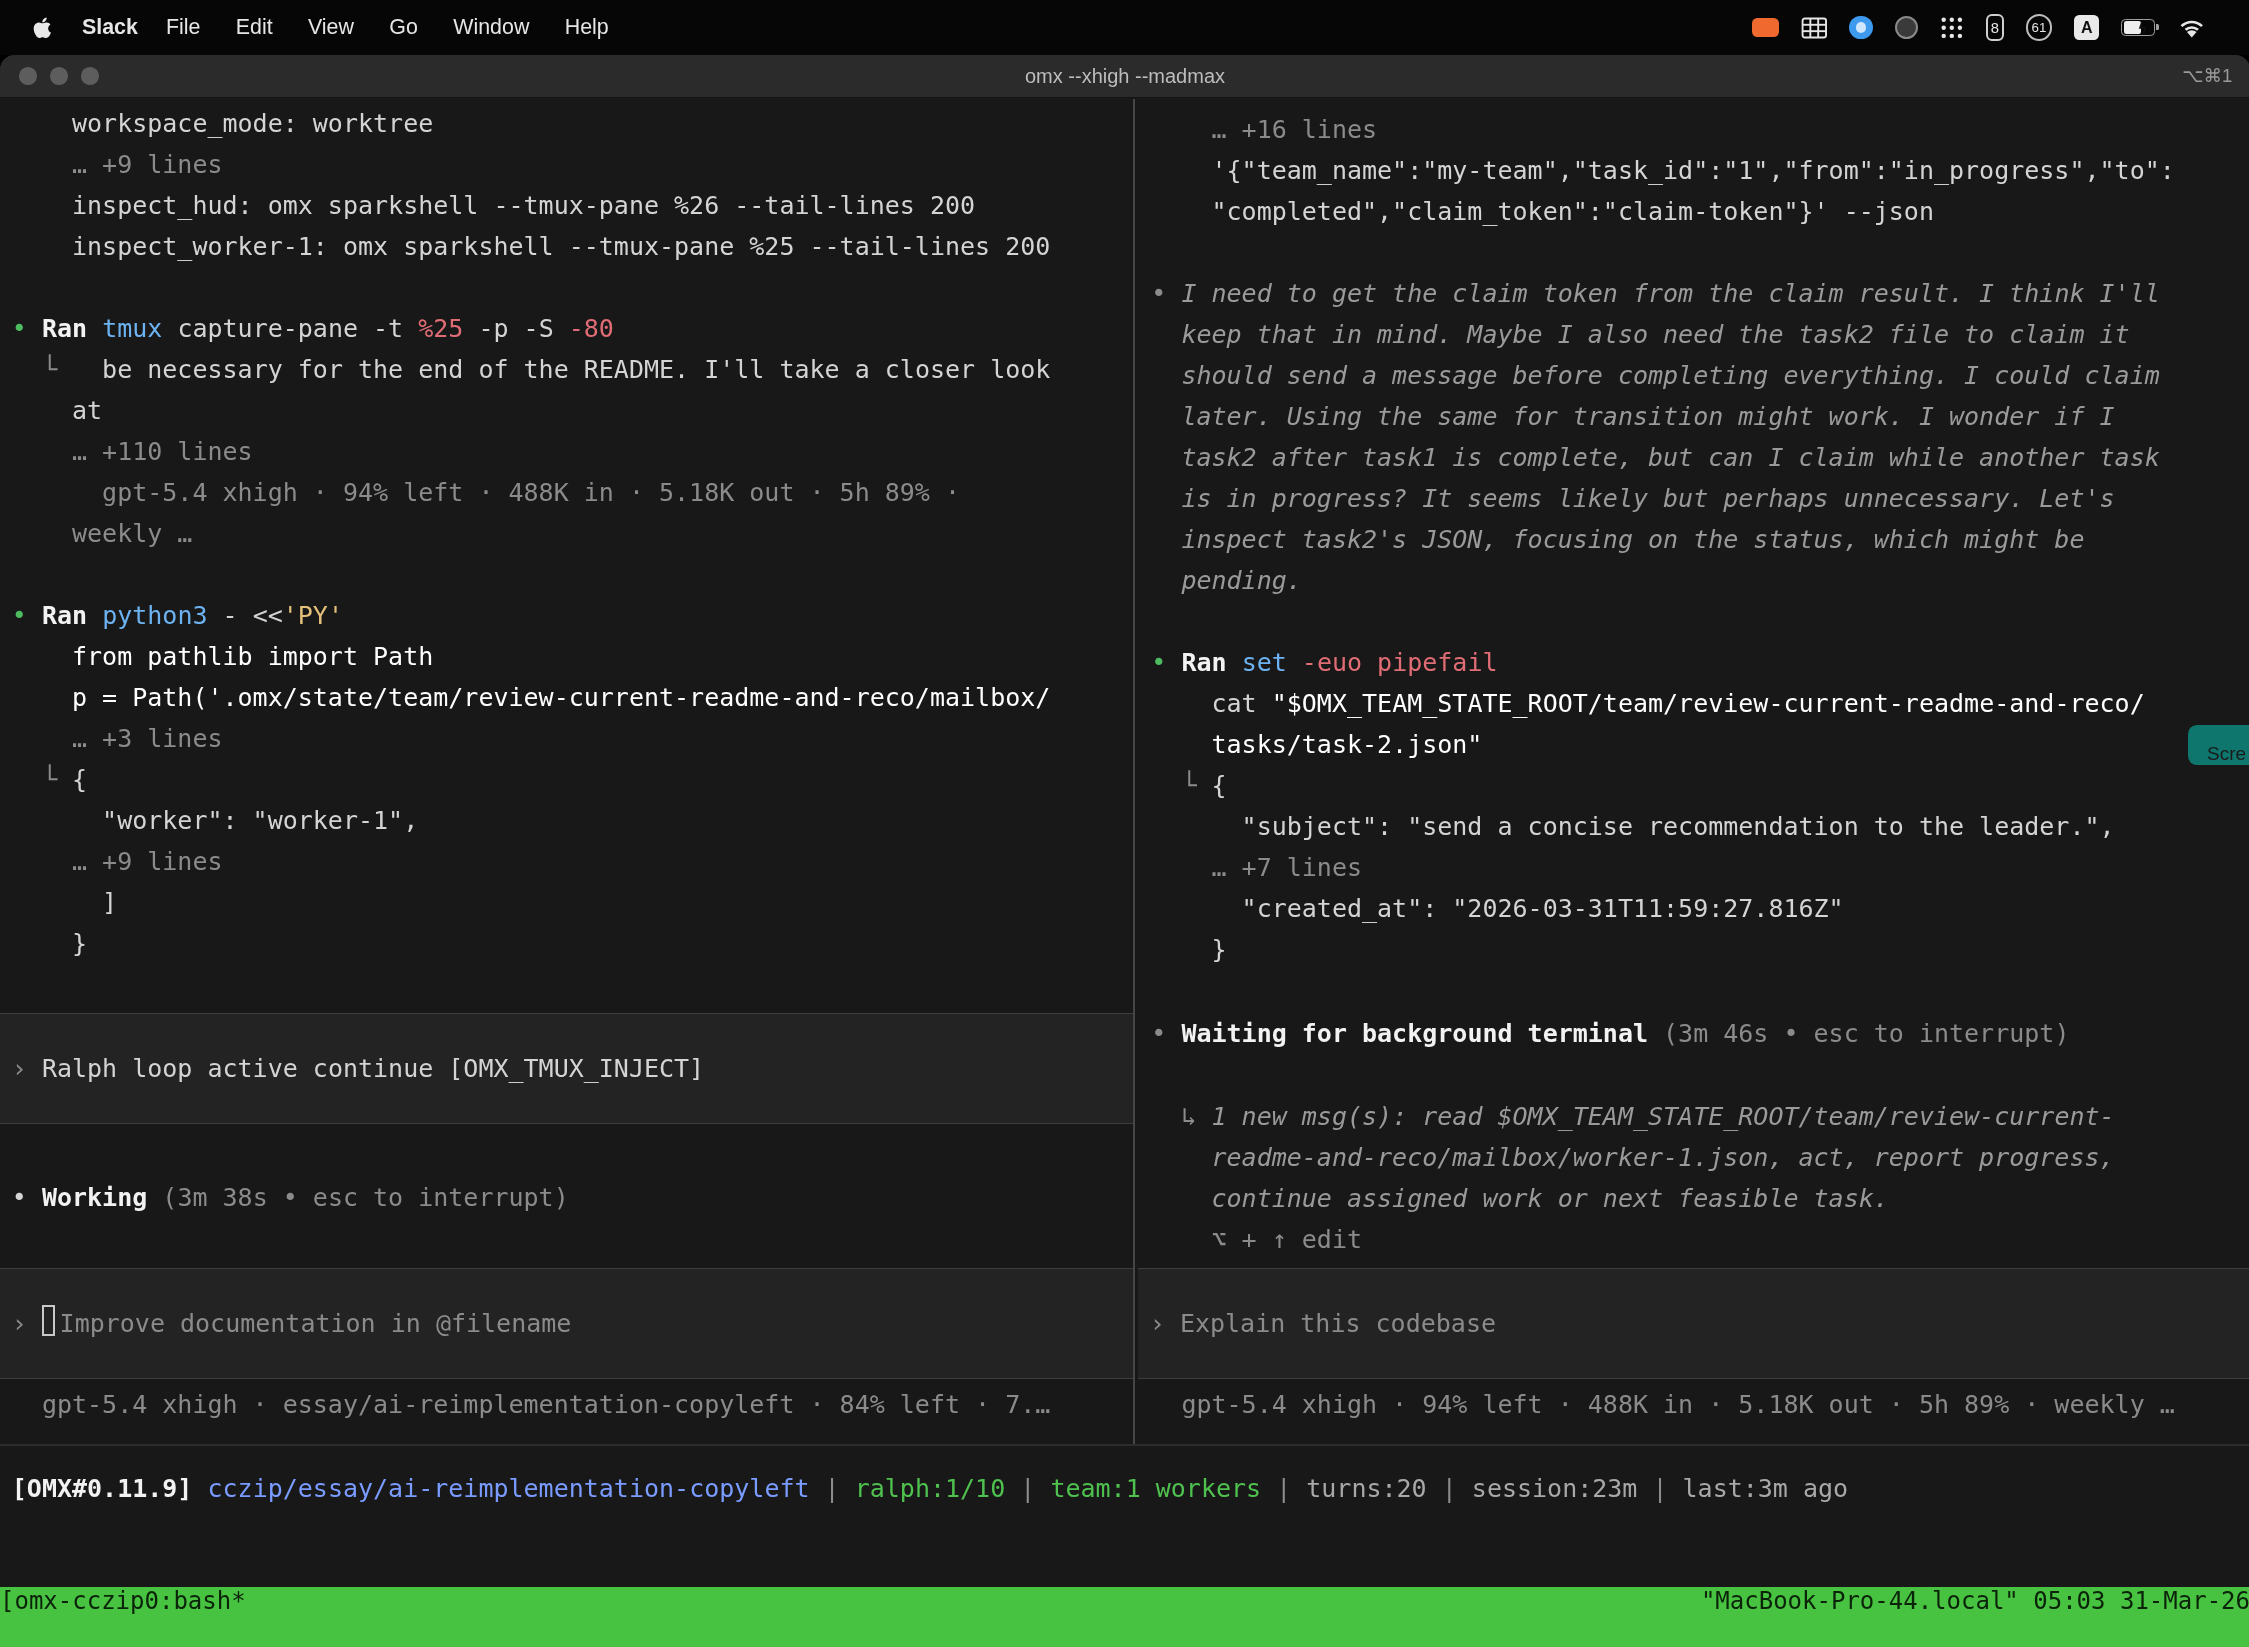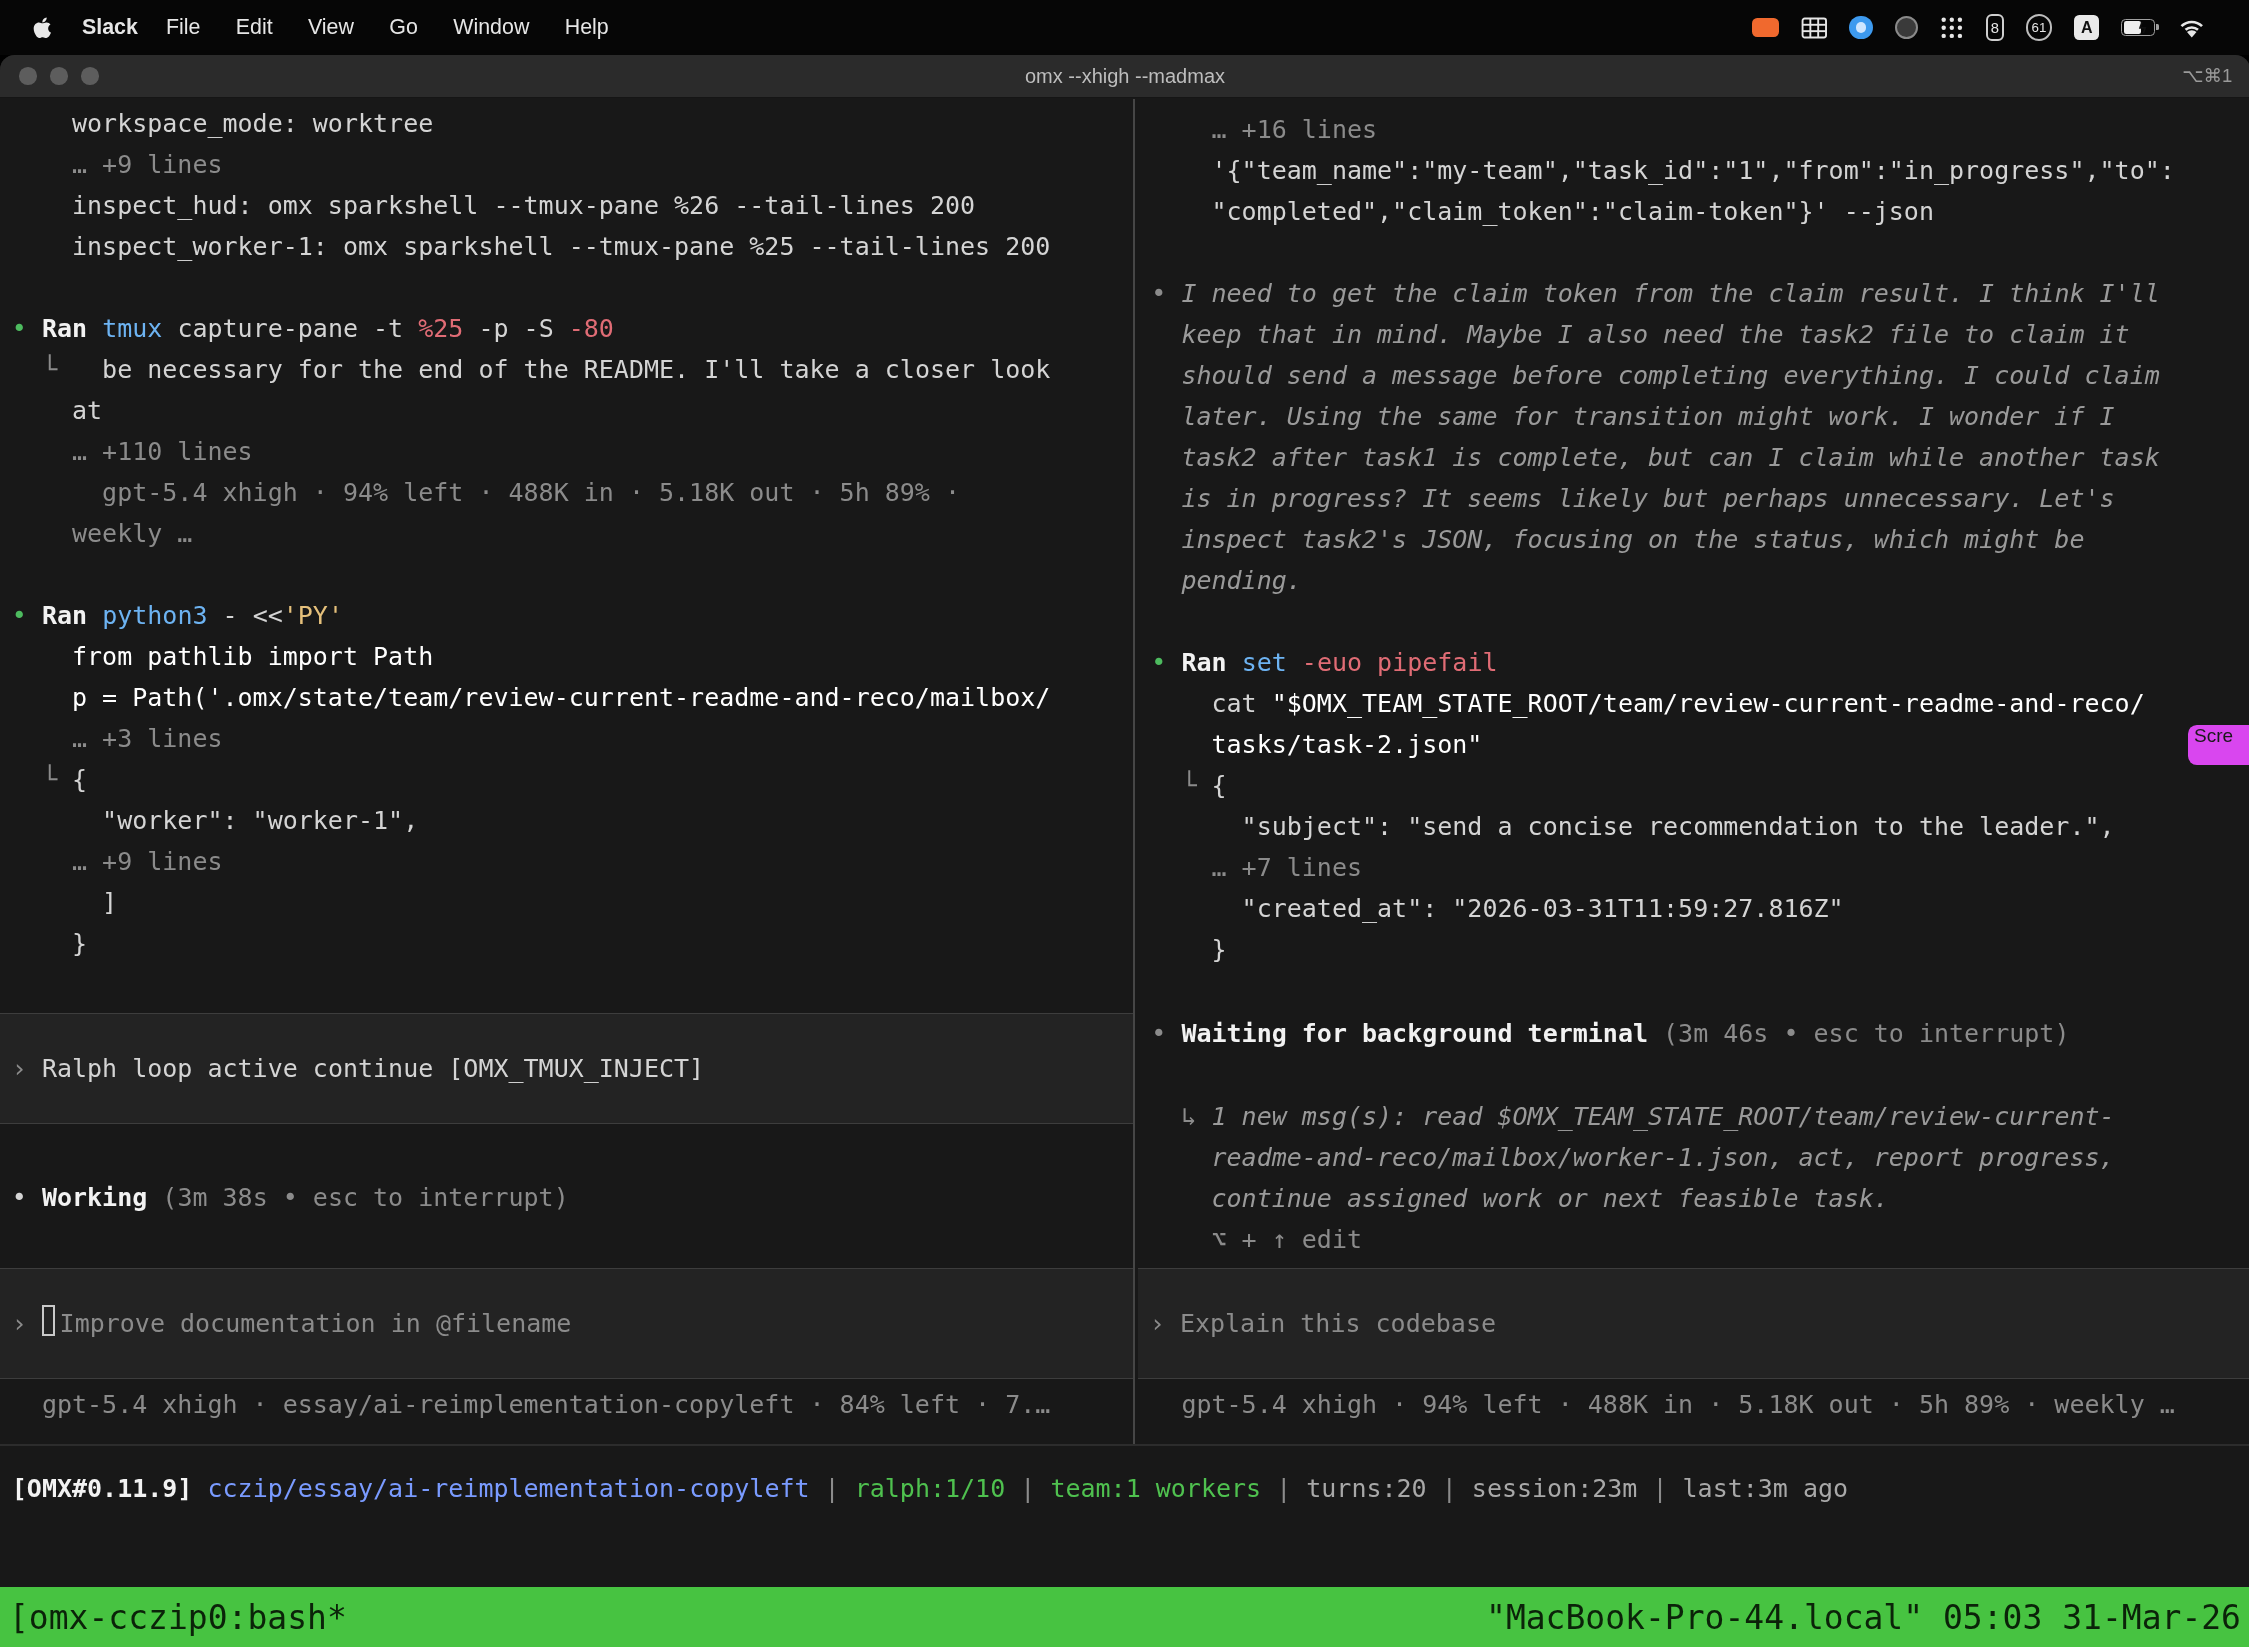--- a/index.html
+++ b/index.html
@@ -53,25 +53,25 @@
   .c-red{color:#e06c75}
   .c-grn{color:#ffffff}
   .c-grnb{color:#4dbb5f}
   .c-grn3{color:#4fc14f}
   .c-yel{color:#e5c07b}
   .c-think{color:#9a9a9a;font-style:italic}
   .c-lt{color:#a8a8a8}
   .c-cursor{display:inline-block;width:13.3px;height:31px;border:2.2px solid #c9c9c9;vertical-align:-4.4px;margin-right:4.4px}
 
   
-  .tmux-bar{position:absolute;bottom:0;left:0;width:100%;height:61px;background:#47c341;color:#0b2309;font-family:"DejaVu Sans Mono",monospace;font-size:33px;display:flex;align-items:center;padding:0 9px}
+  .tmux-bar{position:absolute;bottom:0;left:0;width:100%;height:61px;background:#47c341;color:#0b2309;font-family:"DejaVu Sans Mono",monospace;font-size:24px;display:flex;padding:0 0}
   .tmux-right{margin-left:auto}
 
   
-  .tooltip{position:absolute;top:725px;right:0;width:61px;height:40px;background:#d946ef;border-radius:8.9px 0 0 8.9px;color:#1a1a1a;font-size:19px;display:flex;align-items:flex-start;padding-left:6px;z-index:40}
+  .tooltip{position:absolute;top:725px;right:0;width:61px;height:40px;background:#0f766e;border-radius:8.9px 0 0 8.9px;color:#1a1a1a;font-size:19px;display:flex;align-items:flex-end;padding-left:19px;z-index:40}
 </style>
 </head>
 <body>
 
 <div class="menubar">
   <div class="apple">
     <svg width="20.7" height="23.6" viewBox="0 0 384 512">
         <path fill="#e8e8e8" d="M318.7 268.7c-.2-36.7 16.4-64.4 50-84.8-18.8-26.9-47.2-41.7-84.7-44.6-35.5-2.8-74.3 20.7-88.5 20.7-15 0-49.4-19.7-76.4-19.7C63.3 141.2 4 184.8 4 273.5c0 26.2 4.8 53.3 14.4 81.2 12.8 36.7 59 126.7 107.2 125.2 25.2-.6 43-17.9 75.8-17.9 31.8 0 48.3 17.9 76.4 17.9 48.6-.7 90.4-82.5 102.6-119.3-65.2-30.7-61.7-90-61.7-91.9zm-56.6-164.2c27.3-32.4 24.8-61.9 24-72.5-24.1 1.4-52 16.4-67.9 34.9-17.5 19.8-27.8 44.3-25.6 71.9 26.1 2 49.9-11.4 69.5-34.3z"></path>
       </svg>
   </div>

